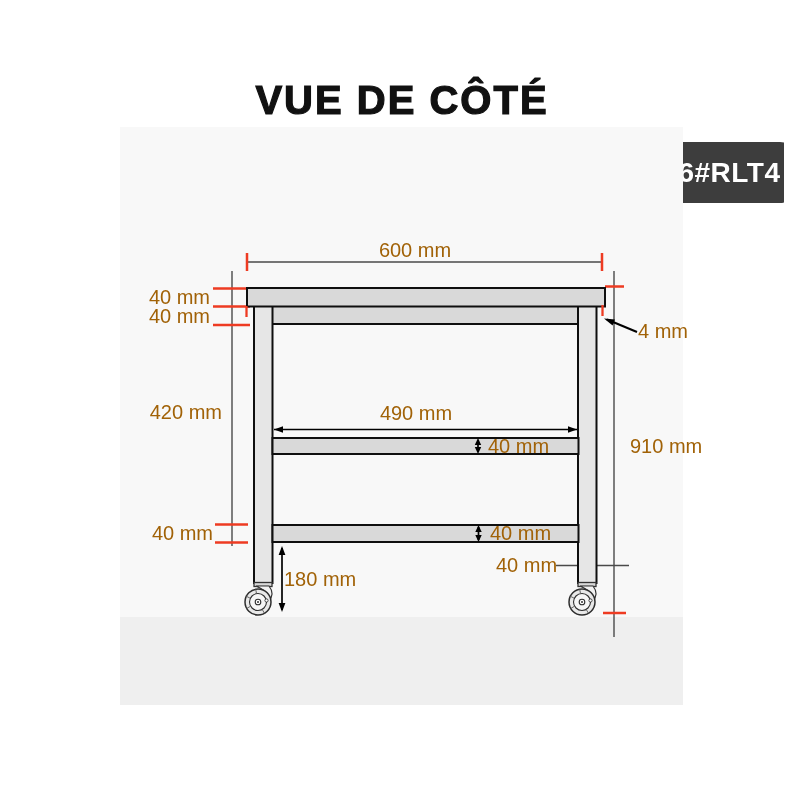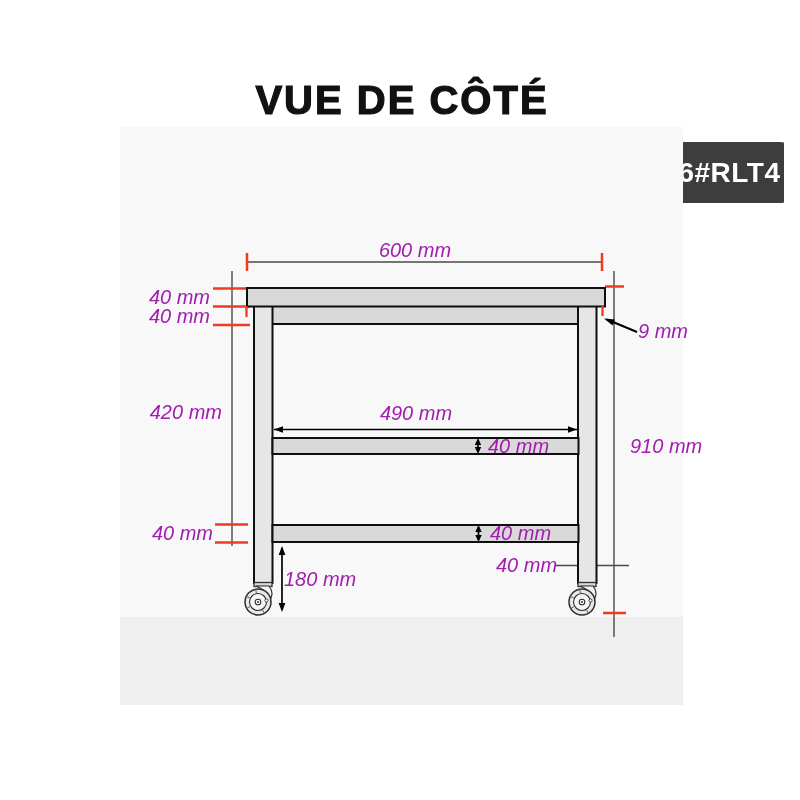--- a/index.html
+++ b/index.html
@@ -5,22 +5,22 @@
   html,body{margin:0;padding:0;background:#fff;}
   #page{position:relative;width:784px;height:800px;background:#fff;overflow:hidden;
         font-family:"Liberation Sans",sans-serif;}
   #drawing-svg{position:absolute;left:0;top:0;}
   .page-title{position:absolute;left:402px;top:100px;transform:translate(-50%,-50%);
       font-size:40px;font-weight:bold;letter-spacing:2px;color:#111;
       -webkit-text-stroke:1.2px #111;white-space:nowrap;}
   .badge{position:absolute;left:512px;top:142px;width:281px;height:61px;
       background:#3d3d3d;border-radius:13px;display:flex;align-items:center;justify-content:center;}
   .badge span{color:#fff;font-weight:bold;font-size:28px;letter-spacing:.5px;white-space:nowrap;}
-  .dim{position:absolute;font-size:20px;color:#a21caf;white-space:nowrap;
-      transform:translate(-50%,-50%);font-style:italic;}
+  .dim{position:absolute;font-size:20px;color:#a16207;white-space:nowrap;
+      transform:translate(-50%,-50%);}
   .dim.ra{transform:translate(-100%,-50%);}
   .dim.la{transform:translate(0,-50%);}
 </style>
 </head>
 <body>
 
 <div id="page">
 
   <div class="page-title">VUE DE CÔTÉ</div>
 
@@ -112,15 +112,15 @@
   <div class="dim ra" style="left:210px;top:297px;">40 mm</div>
   <div class="dim ra" style="left:210px;top:316px;">40 mm</div>
   <div class="dim ra" style="left:222px;top:412px;">420 mm</div>
   <div class="dim" style="left:416px;top:413px;">490 mm</div>
   <div class="dim la" style="left:488px;top:446px;">40 mm</div>
   <div class="dim la" style="left:490px;top:533px;">40 mm</div>
   <div class="dim ra" style="left:213px;top:533px;">40 mm</div>
   <div class="dim la" style="left:284px;top:579px;text-align:right;">180 mm</div>
   <div class="dim la" style="left:496px;top:565px;">40 mm</div>
   <div class="dim la" style="left:630px;top:446px;text-align:center;">910 mm</div>
-  <div class="dim la" style="left:638px;top:331px;">9 mm</div>
+  <div class="dim la" style="left:638px;top:331px;">4 mm</div>
 
 </div>
 
 </body></html>

